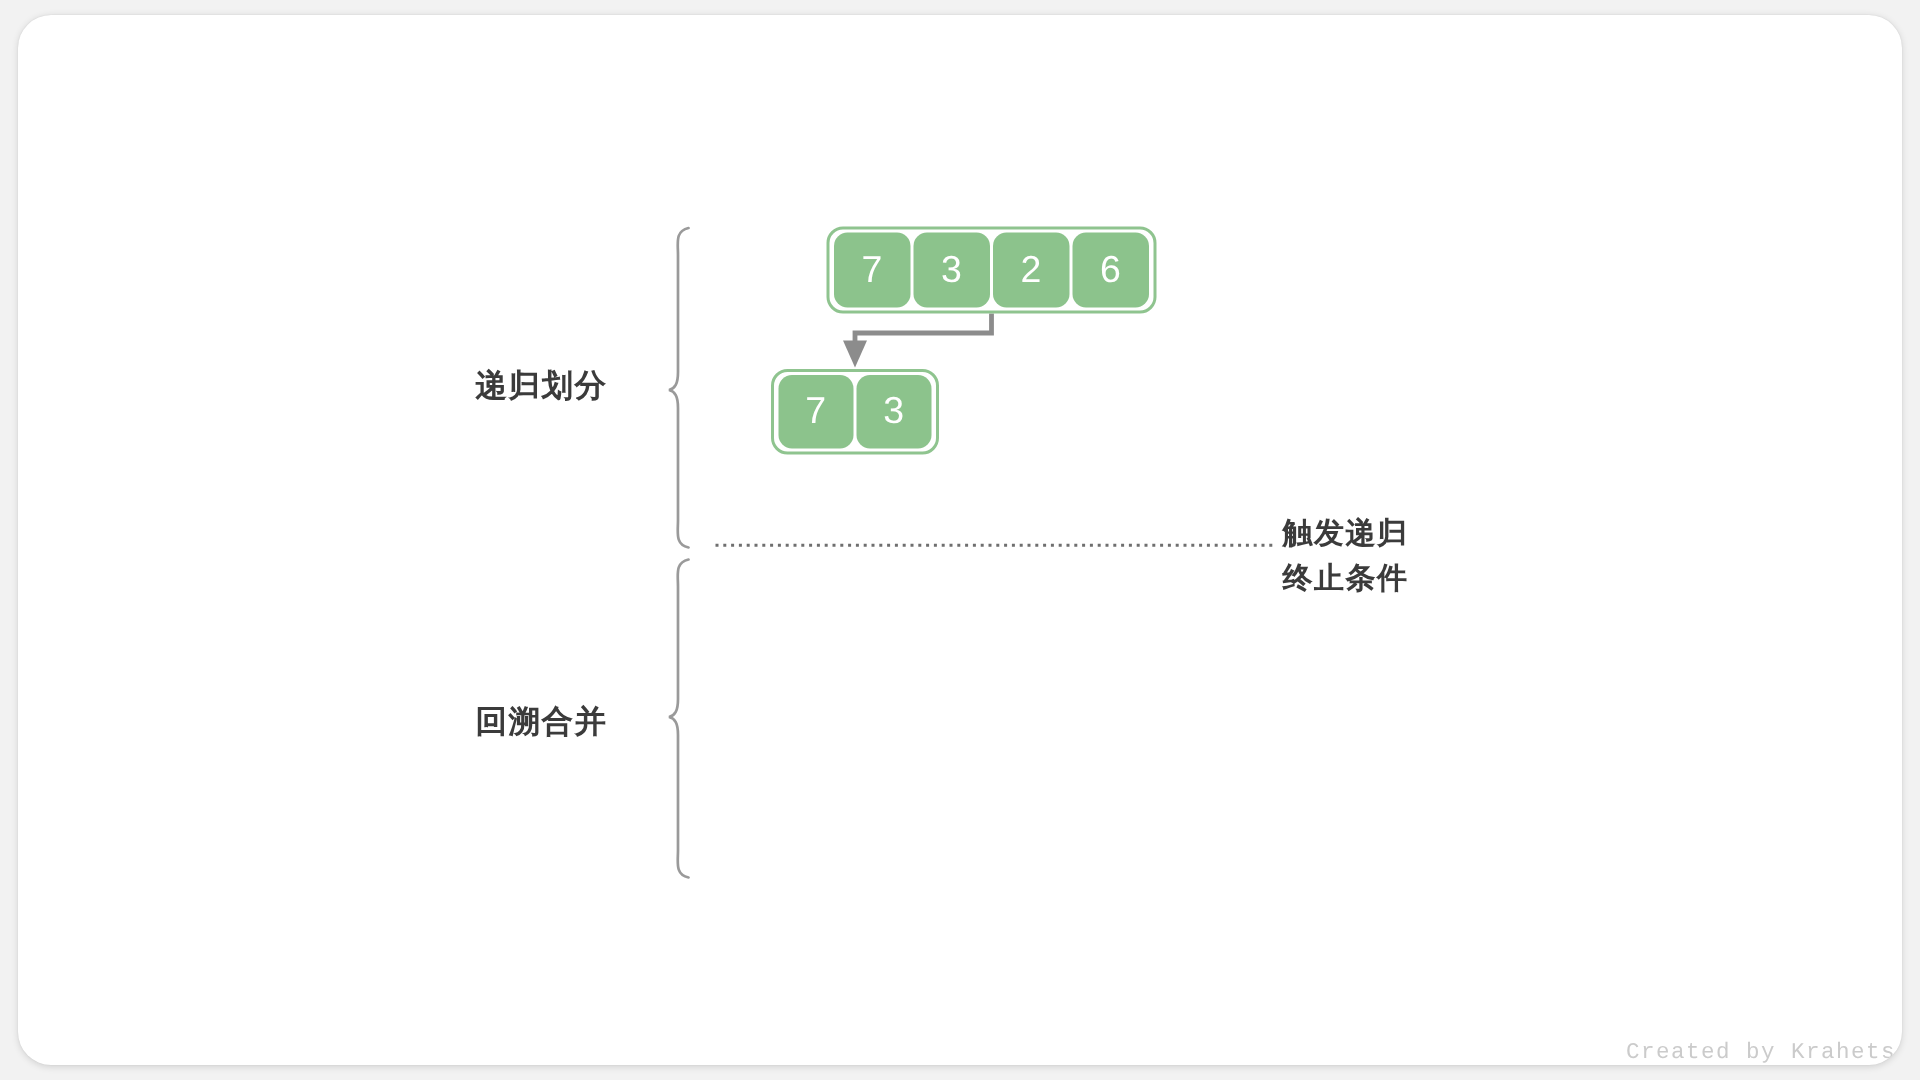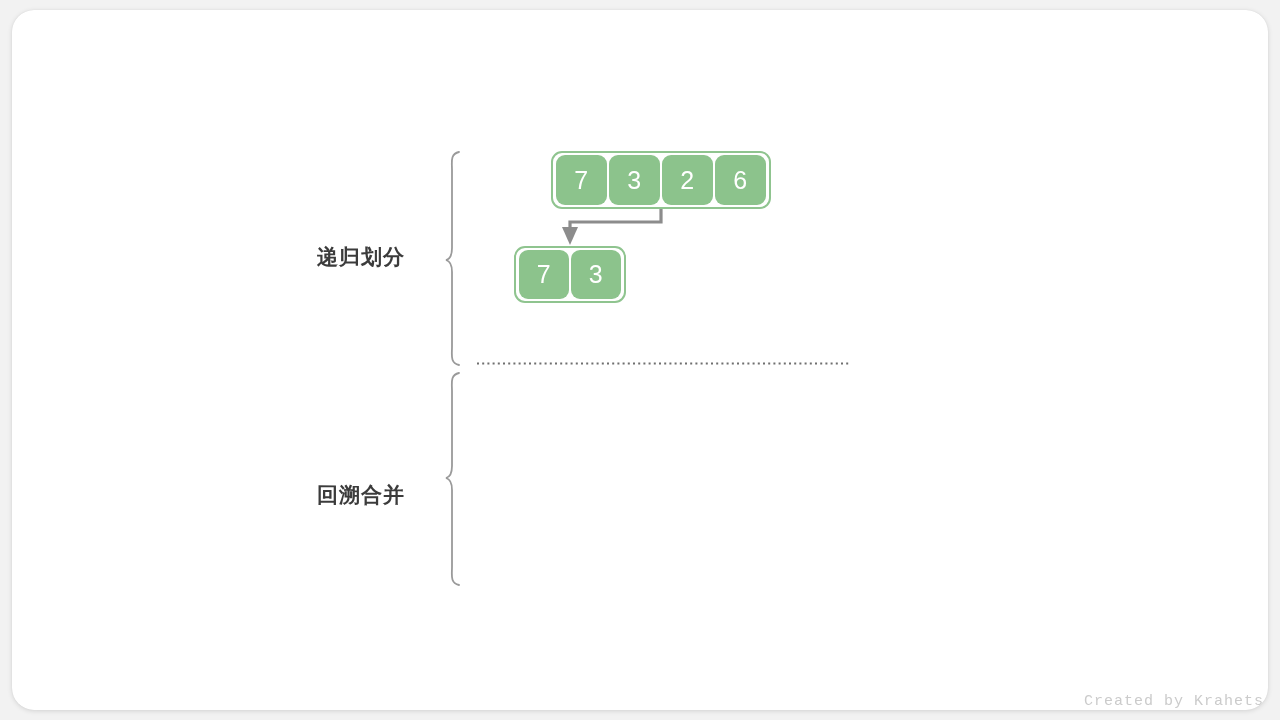--- a/index.html
+++ b/index.html
@@ -75,21 +75,21 @@
   .section-label {
     position: absolute;
     color: #3b3b3b;
     font-size: 21px;
     font-weight: bold;
     letter-spacing: 1px;
     white-space: nowrap;
     text-align: right;
   }
   #label-divide { left: 305px; top: 233px; }
-  #label-merge  { left: 305px; top: 471px; }
+  #label-merge  { left: 305px; top: 457px; }
 
   #note-terminate {
     position: absolute;
     left: 843px;
     top: 331px;
     color: #3b3b3b;
     font-size: 20px;
     font-weight: bold;
     letter-spacing: 1px;
     line-height: 30px;
@@ -153,17 +153,21 @@
     </div>
 
     <div class="array" id="array-sub">
       <div class="cell">7</div>
       <div class="cell">3</div>
     </div>
 
     <div class="section-label" id="label-divide">递归划分</div>
     <div class="section-label" id="label-merge">回溯合并</div>
 
+    <div id="note-terminate">
+      <div>触发递归</div>
+      <div>终止条件</div>
+    </div>
 
     <div id="footer-credit">Created by Krahets</div>
 
   </div>
 </div>
 
 </body></html>

